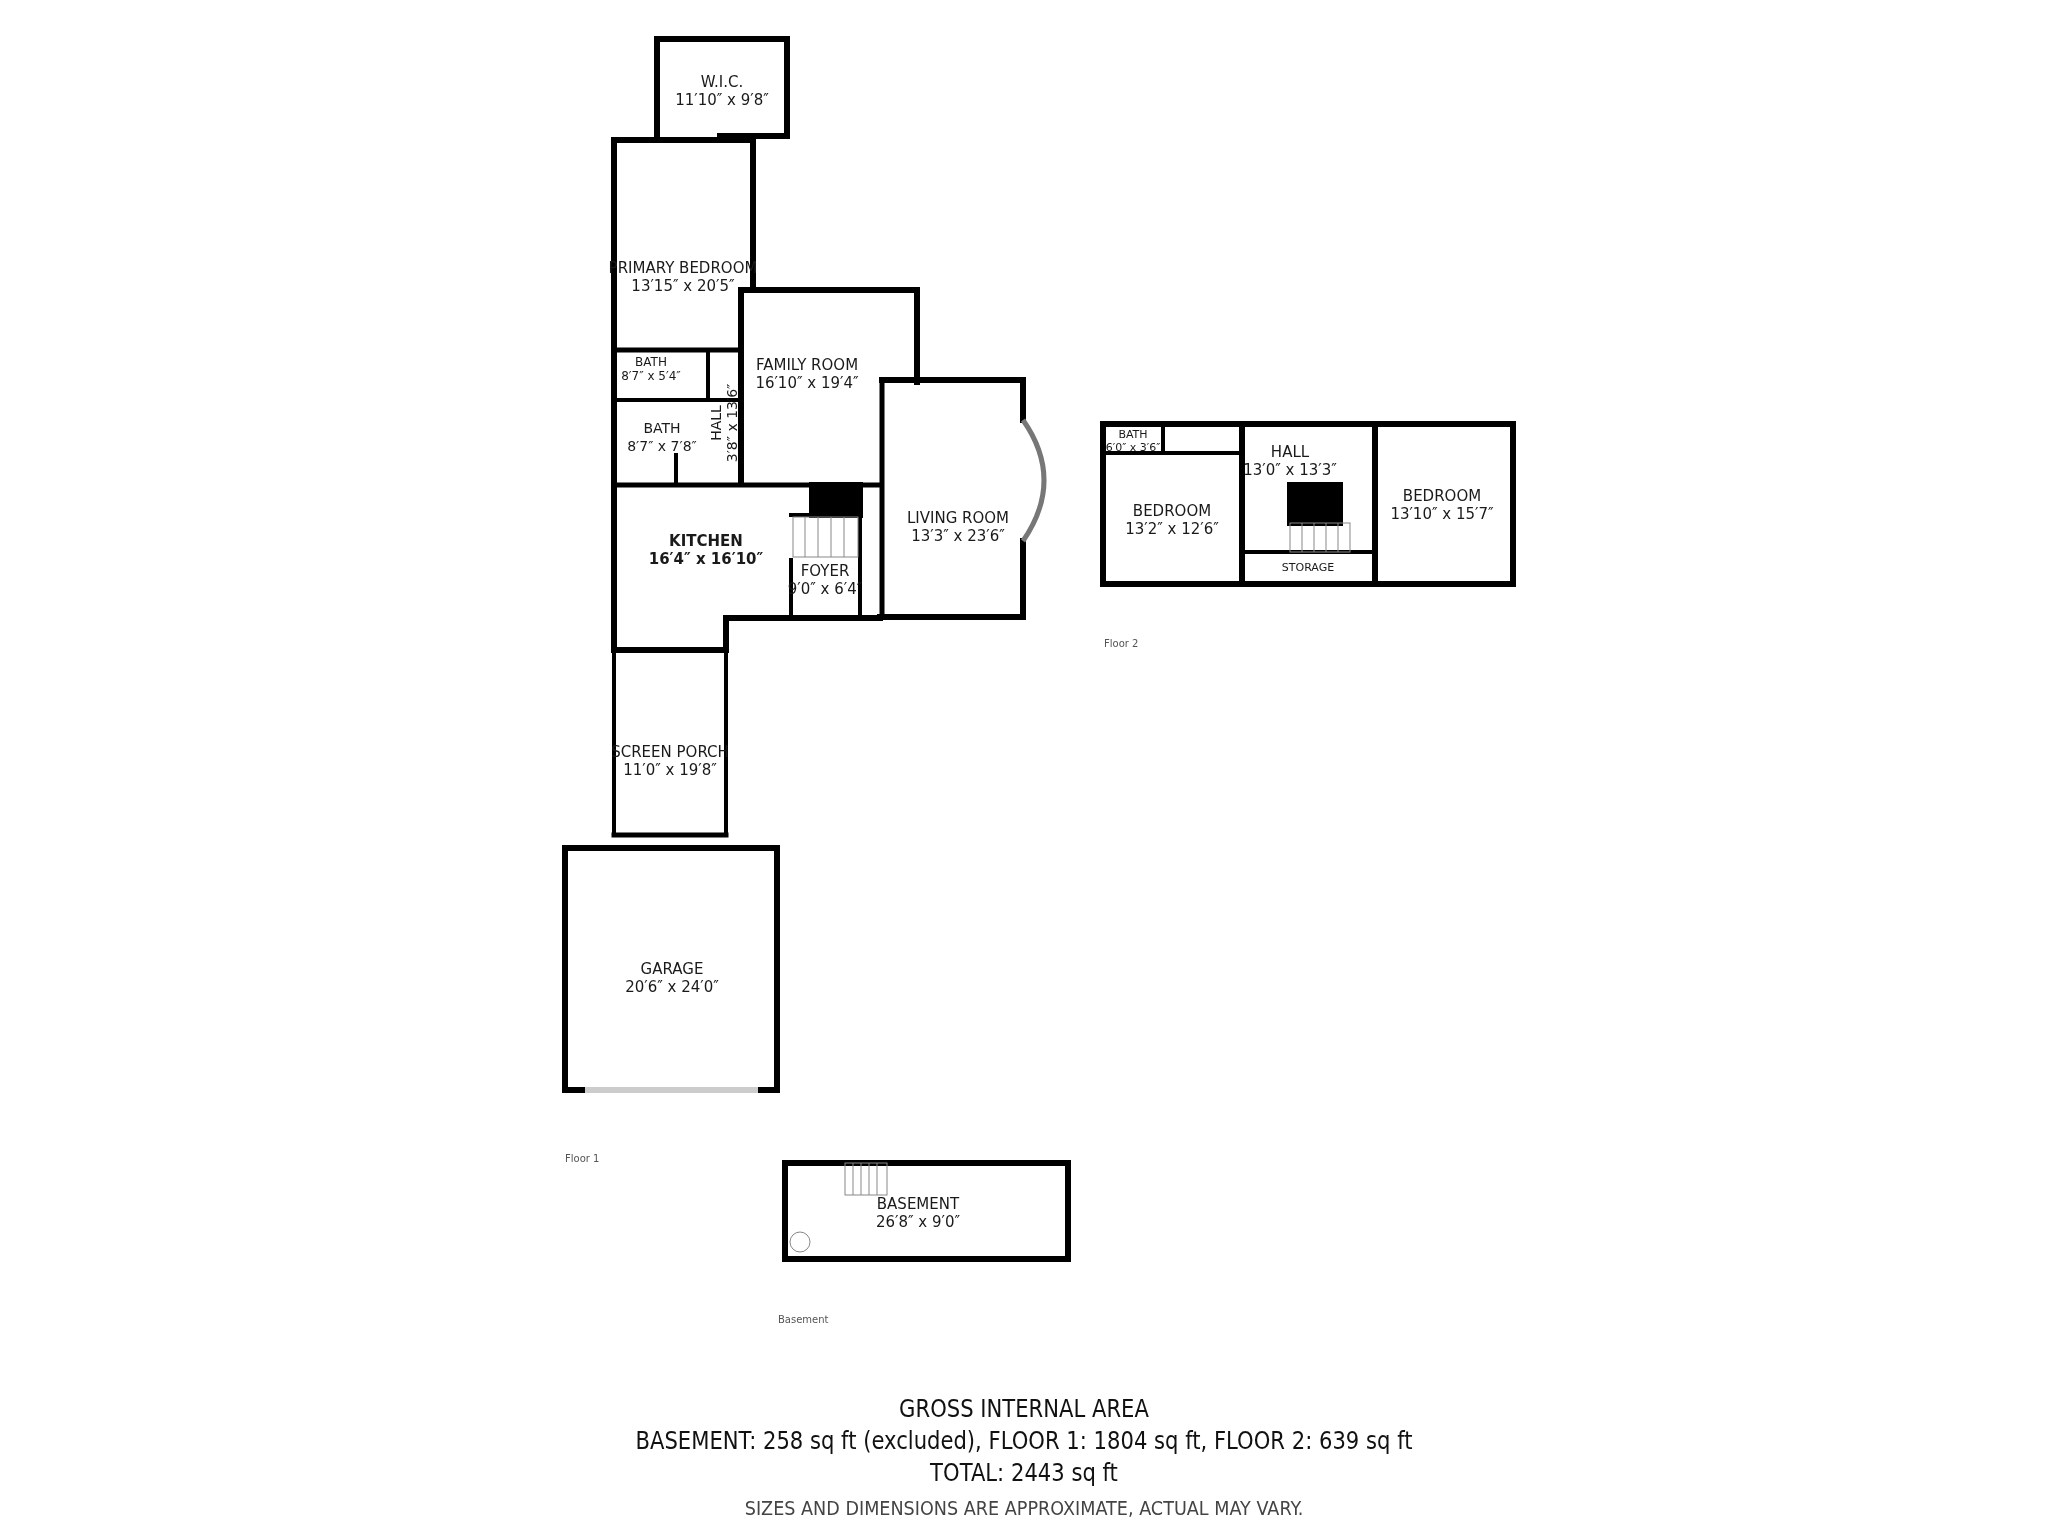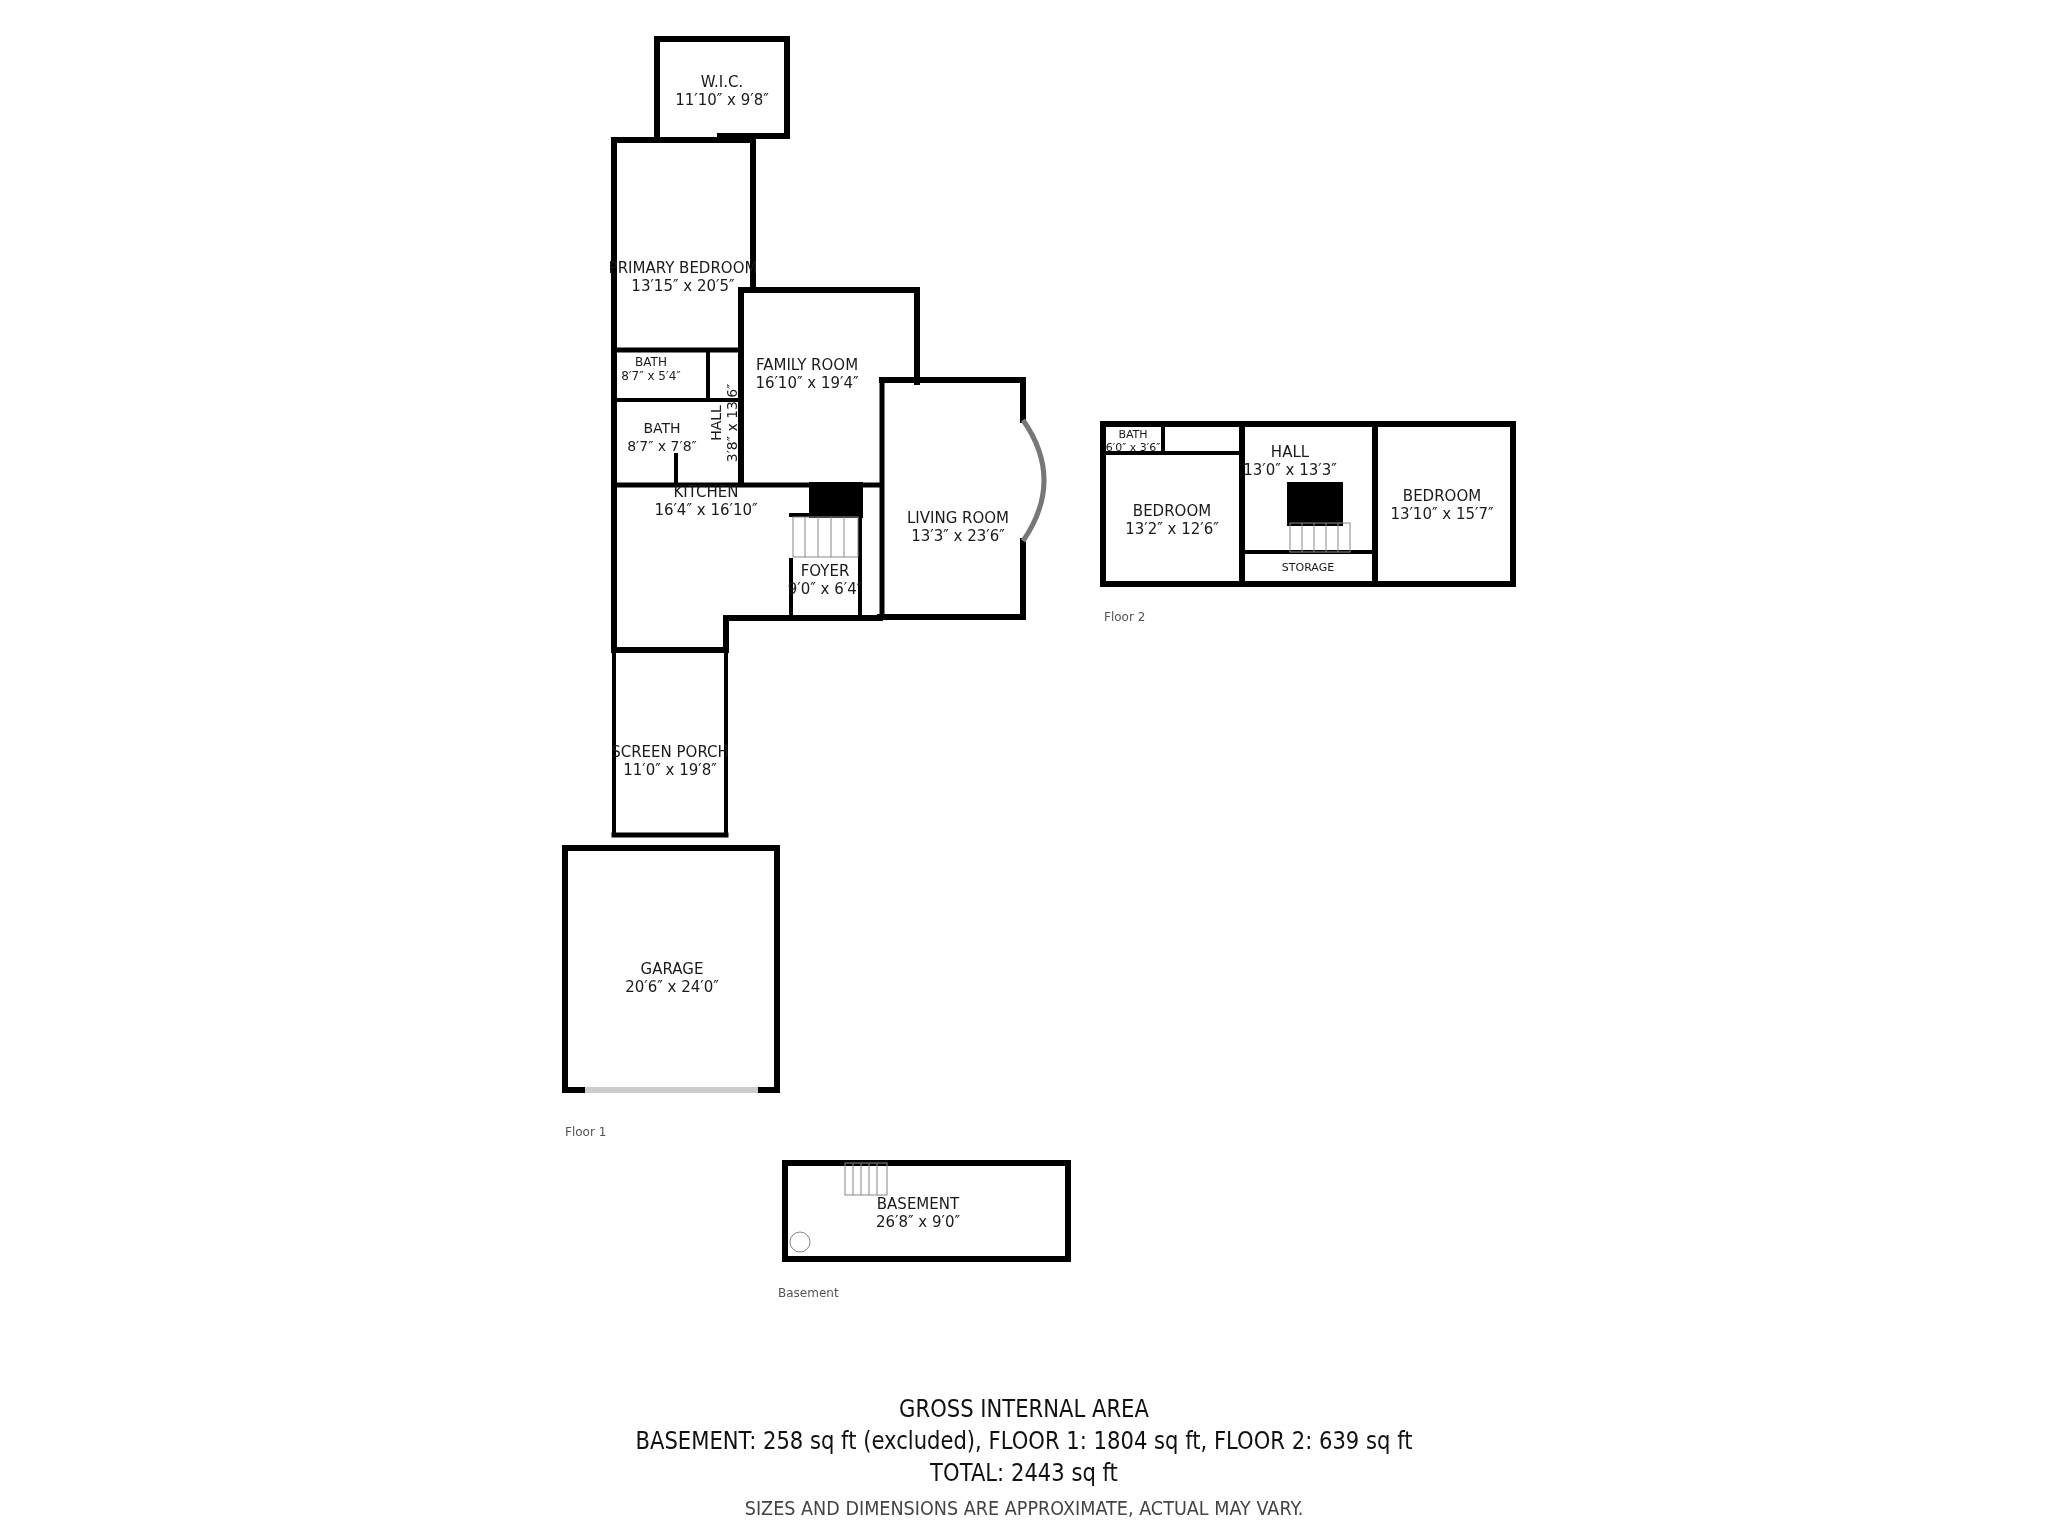--- a/index.html
+++ b/index.html
@@ -1,20 +1,20 @@
 <!DOCTYPE html>
 <html><head>
 <meta charset="utf-8">
 <style>
   html, body { margin: 0; padding: 0; background: #ffffff; }
   body { width: 2048px; height: 1536px; position: relative; overflow: hidden; font-family: "DejaVu Sans", sans-serif; }
   #plan { position: absolute; left: 0; top: 0; width: 2048px; height: 1536px; }
   .room-label { position: absolute; text-align: center; color: #1a1a1a; font-size: 15px; line-height: 18px; white-space: nowrap; transform: translate(-50%, -50%); }
   .room-label .dim { display: block; }
-  .floor-tag { position: absolute; font-size: 12px; color: #555; }
+  .floor-tag { position: absolute; font-size: 10px; color: #555; margin-top: 28px; }
   .vlabel { position: absolute; color: #1a1a1a; font-size: 14px; line-height: 16px; white-space: nowrap; transform: translate(-50%, -50%) rotate(-90deg); text-align: center; }
   .footer { position: absolute; left: 0; width: 2048px; text-align: center; font-family: "DejaVu Sans", sans-serif; }
   .f-title { top: 1395px; font-size: 24px; color: #111; transform: scaleX(0.88); }
   .f-line  { top: 1427px; font-size: 24px; color: #111; transform: scaleX(0.88); }
   .f-total { top: 1459px; font-size: 24px; color: #111; transform: scaleX(0.88); }
   .f-note  { top: 1496px; font-size: 20px; color: #444; transform: scaleX(0.88); }
 </style>
 </head>
 <body>
 
@@ -92,21 +92,21 @@
   <circle cx="800" cy="1242" r="10" fill="none" stroke="#888" stroke-width="1"></circle>
 </svg>
 
 <div class="room-label" style="left:722px;top:91px;"><span>W.I.C.</span><span class="dim">11′10″ x 9′8″</span></div>
 <div class="room-label" style="left:683px;top:233px;margin-top:44px;"><span>PRIMARY BEDROOM</span><span class="dim">13′15″ x 20′5″</span></div>
 <div class="room-label" style="left:651px;top:369px;font-size:12px;line-height:14px;"><span>BATH</span><span class="dim">8′7″ x 5′4″</span></div>
 <div class="room-label" style="left:662px;top:437px;font-size:14px;"><span>BATH</span><span class="dim">8′7″ x 7′8″</span></div>
 <div class="vlabel" style="left:724px;top:423px;"><span>HALL</span><span class="dim" style="display:block;">3′8″ x 13′6″</span></div>
 <div class="room-label" style="left:807px;top:374px;"><span>FAMILY ROOM</span><span class="dim">16′10″ x 19′4″</span></div>
 <div class="room-label" style="left:958px;top:491px;margin-top:36px;"><span>LIVING ROOM</span><span class="dim">13′3″ x 23′6″</span></div>
-<div class="room-label" style="left:706px;top:501px;"><span>KITCHEN</span><span class="dim">16′4″ x 16′10″</span></div>
+<div class="room-label" style="left:706px;top:550px;font-weight:bold;"><span>KITCHEN</span><span class="dim">16′4″ x 16′10″</span></div>
 <div class="room-label" style="left:825px;top:580px;"><span>FOYER</span><span class="dim">9′0″ x 6′4″</span></div>
 <div class="room-label" style="left:670px;top:761px;"><span>SCREEN PORCH</span><span class="dim">11′0″ x 19′8″</span></div>
 <div class="room-label" style="left:672px;top:978px;"><span>GARAGE</span><span class="dim">20′6″ x 24′0″</span></div>
 <div class="floor-tag" style="left:565px;top:1125px;text-align:center;">Floor 1</div>
 
 <div class="room-label" style="left:1133px;top:441px;font-size:11px;line-height:13px;"><span>BATH</span><span class="dim">6′0″ x 3′6″</span></div>
 <div class="room-label" style="left:1290px;top:461px;"><span>HALL</span><span class="dim">13′0″ x 13′3″</span></div>
 <div class="room-label" style="left:1172px;top:520px;"><span>BEDROOM</span><span class="dim">13′2″ x 12′6″</span></div>
 <div class="room-label" style="left:1442px;top:505px;"><span>BEDROOM</span><span class="dim">13′10″ x 15′7″</span></div>
 <div class="room-label" style="left:1308px;top:568px;font-size:11px;"><span>STORAGE</span></div>

